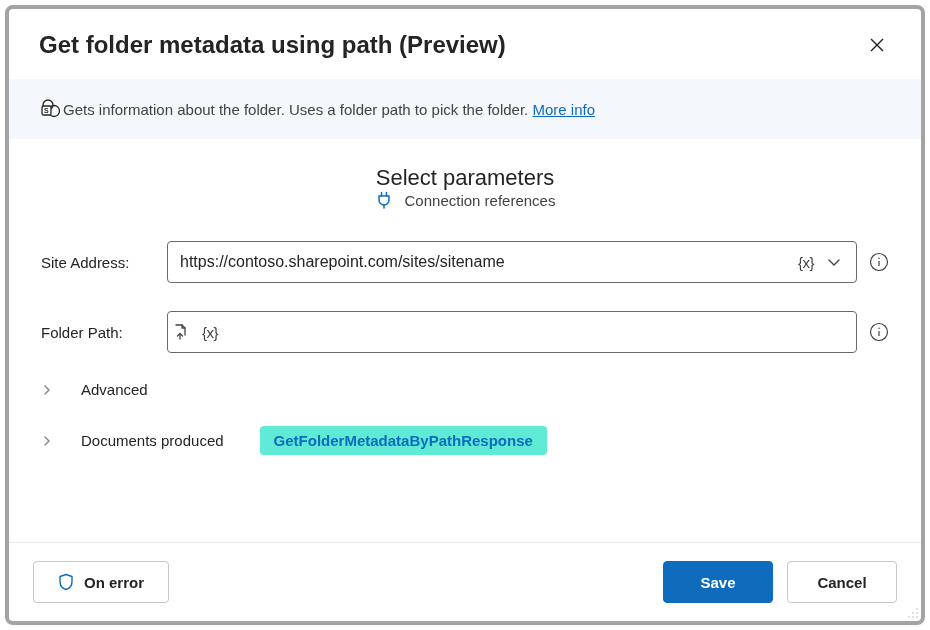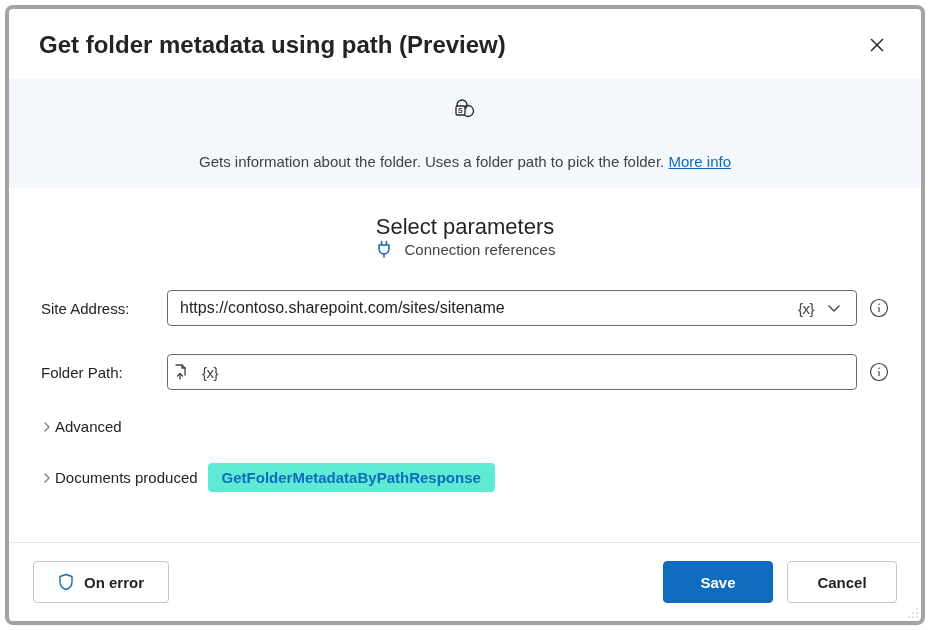--- a/index.html
+++ b/index.html
@@ -41,24 +41,23 @@
       display: flex;
       align-items: center;
       justify-content: center;
       color: #242424;
     }
     .info-bar {
       background: #f4f8fd;
       padding: 18px 30px;
       display: flex;
       align-items: center;
-      gap: 32px;
-      font-size: 15px;
-      color: #424242;
-      flex-direction: column;
+      gap: 0;
+      font-size: 15px;
+      color: #424242;
     }
     .info-bar .info-icon-wrap {
       display: flex;
       align-items: center;
       justify-content: center;
     }
     .info-bar a {
       color: #0f6cbd;
       text-decoration: underline;
     }
@@ -96,21 +95,21 @@
       font-size: 15px;
       color: #242424;
       flex-shrink: 0;
     }
     .input-wrap {
       flex: 1;
       display: flex;
       align-items: center;
       border: 1px solid #6b6b6b;
       border-radius: 4px;
-      height: 36px;
+      height: 42px;
       background: #fff;
     }
     .input-wrap input {
       flex: 1;
       border: none;
       outline: none;
       padding: 0 12px;
       font-size: 16px;
       font-weight: 500;
       color: #242424;
@@ -153,21 +152,21 @@
       margin-left: 12px;
       flex-shrink: 0;
       cursor: pointer;
       display: flex;
       align-items: center;
       color: #424242;
     }
     .collapse-row {
       display: flex;
       align-items: center;
-      gap: 2px;
+      gap: 28px;
       margin-top: 4px;
       margin-bottom: 28px;
       cursor: pointer;
       font-size: 15px;
       color: #242424;
     }
     .collapse-row .chev {
       color: #8a8886;
       display: flex;
       align-items: center;

